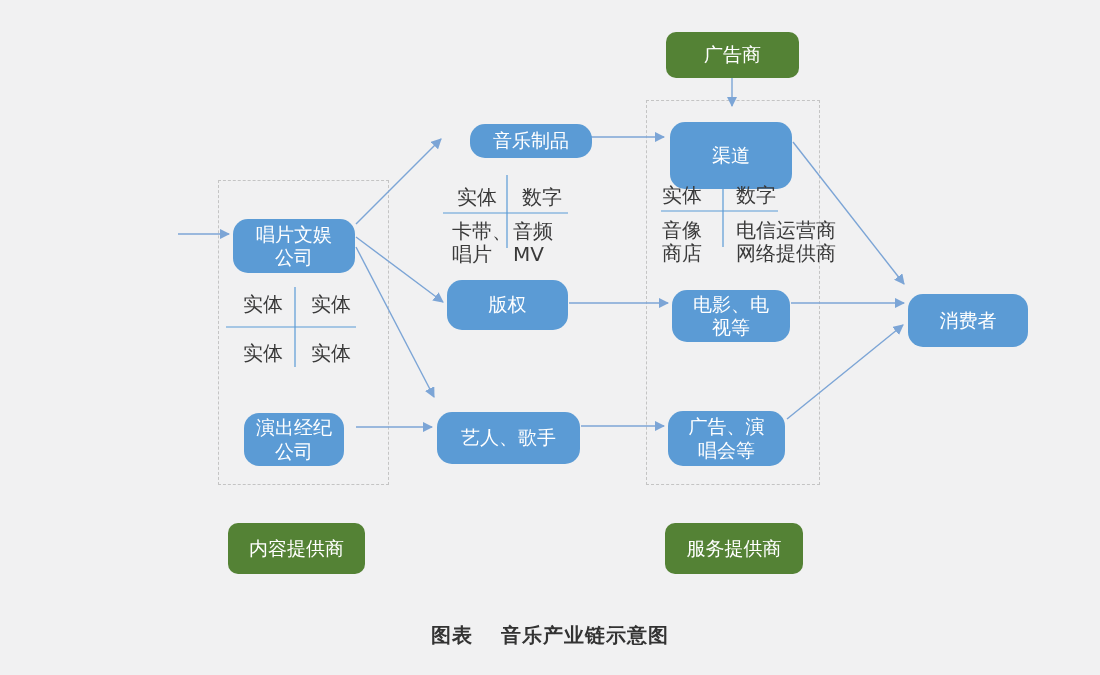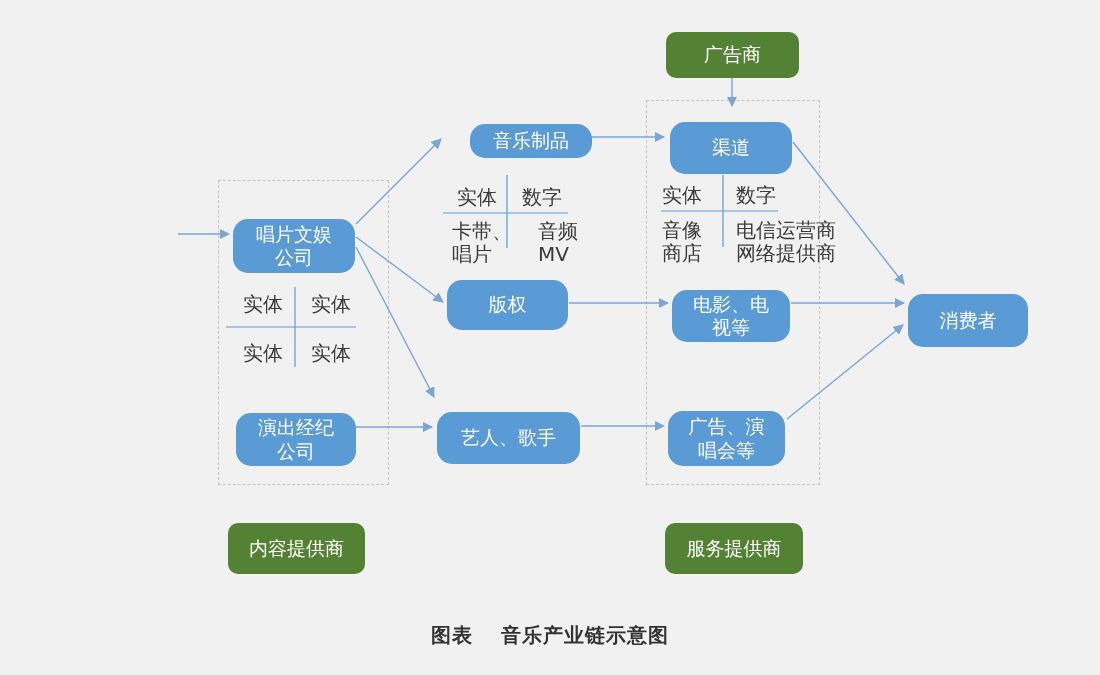--- a/index.html
+++ b/index.html
@@ -65,46 +65,46 @@
       <line x1="226" y1="327" x2="356" y2="327"></line>
       <line x1="507" y1="175" x2="507" y2="248"></line>
       <line x1="443" y1="213" x2="568" y2="213"></line>
       <line x1="723" y1="175" x2="723" y2="247"></line>
       <line x1="661" y1="211" x2="778" y2="211"></line>
     </g>
   </svg>
 
   <div class="node blue" style="left:233px;top:207px;width:122px;height:54px;">唱片文娱
 公司</div>
-  <div class="node blue" style="left:236px;top:401px;width:120px;height:53px;">演出经纪
+  <div class="node blue" style="left:244px;top:401px;width:100px;height:53px;">演出经纪
 公司</div>
   <div class="node blue" style="left:470px;top:112px;width:122px;height:34px;">音乐制品</div>
   <div class="node blue" style="left:447px;top:268px;width:121px;height:50px;">版权</div>
   <div class="node blue" style="left:437px;top:400px;width:143px;height:52px;border-radius:15px;">艺人、歌手</div>
-  <div class="node blue" style="left:670px;top:110px;width:122px;height:52px;">渠道</div>
+  <div class="node blue" style="left:670px;top:110px;width:122px;height:67px;">渠道</div>
   <div class="node blue" style="left:672px;top:278px;width:118px;height:52px;">电影、电
 视等</div>
   <div class="node blue" style="left:668px;top:399px;width:117px;height:55px;">广告、演
 唱会等</div>
   <div class="node blue" style="left:908px;top:282px;width:120px;height:53px;">消费者</div>
 
   <div class="node green" style="left:666px;top:20px;width:133px;height:46px;">广告商</div>
   <div class="node green" style="left:228px;top:511px;width:137px;height:51px;">内容提供商</div>
   <div class="node green" style="left:665px;top:511px;width:138px;height:51px;">服务提供商</div>
 
   <div class="tcell center" style="left:238px;top:293px;width:50px;">实体</div>
   <div class="tcell center" style="left:306px;top:293px;width:50px;">实体</div>
   <div class="tcell center" style="left:238px;top:342px;width:50px;">实体</div>
   <div class="tcell center" style="left:306px;top:342px;width:50px;">实体</div>
 
   <div class="tcell center" style="left:452px;top:186px;width:50px;">实体</div>
   <div class="tcell center" style="left:517px;top:186px;width:50px;">数字</div>
   <div class="tcell" style="left:452px;top:220px;">卡带、
 唱片</div>
-  <div class="tcell" style="left:538px;top:220px;">音频
+  <div class="tcell" style="left:513px;top:220px;">音频
 MV</div>
 
   <div class="tcell" style="left:662px;top:184px;">实体</div>
   <div class="tcell" style="left:736px;top:184px;">数字</div>
   <div class="tcell" style="left:662px;top:219px;">音像
 商店</div>
   <div class="tcell" style="left:736px;top:219px;">电信运营商
 网络提供商</div>
 
   <div class="caption">

